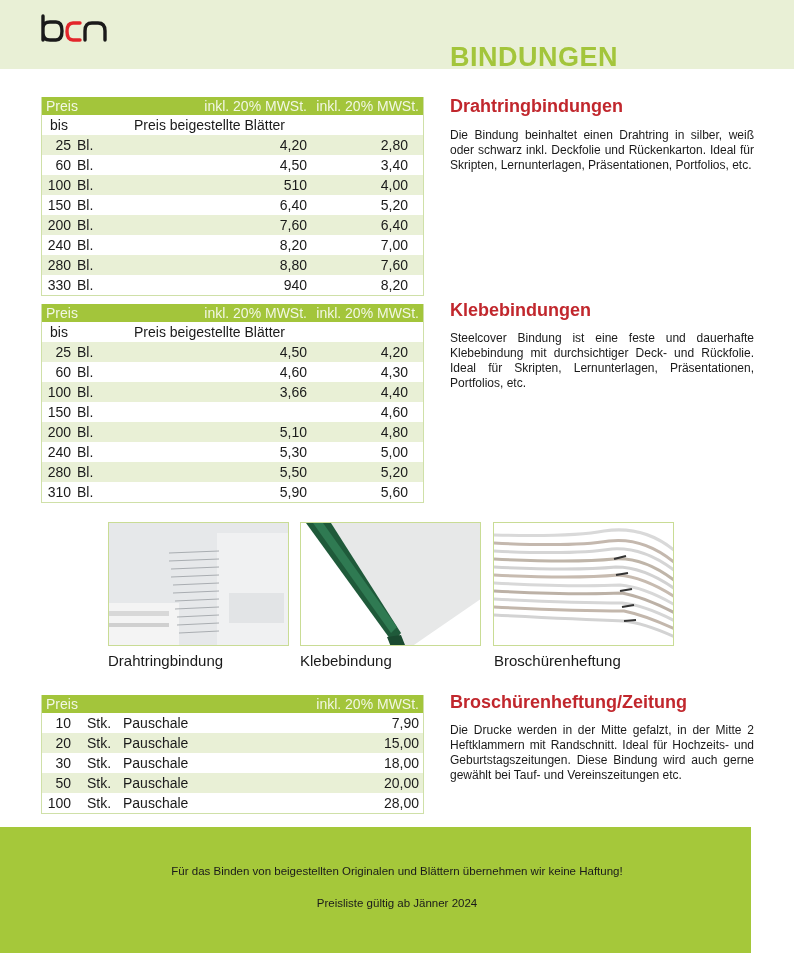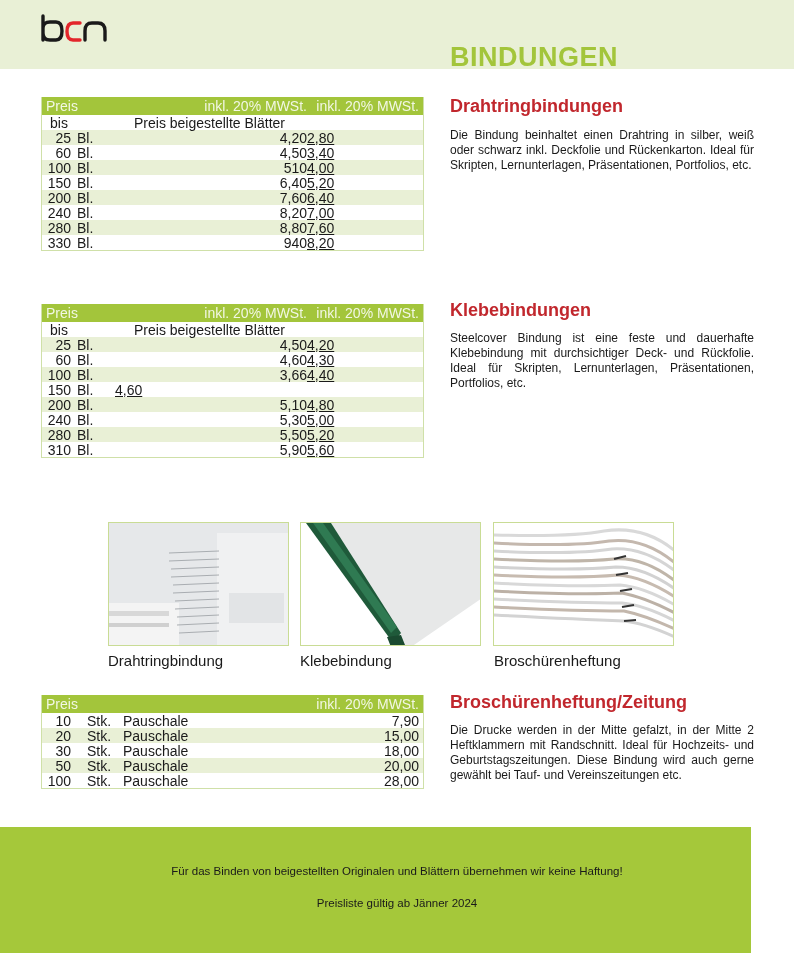--- a/index.html
+++ b/index.html
@@ -5,26 +5,26 @@
   * { box-sizing: border-box; margin: 0; padding: 0; }
   html, body { width: 794px; height: 953px; background: #ffffff; overflow: hidden; }
   body { position: relative; font-family: "Liberation Sans", "DejaVu Sans", sans-serif; color: #1a1a1a; }
 
   .header-band { position: absolute; left: 0; top: 0; width: 794px; height: 69px; background: #e9f0d6; }
   .logo { position: absolute; left: 40px; top: 14px; width: 70px; height: 32px; }
   .page-title { position: absolute; left: 450px; top: 42px; font-size: 27px; font-weight: bold; color: #a3c53b; letter-spacing: 0.5px; }
 
   .ptable { position: absolute; left: 41px; width: 383px; border: 1px solid #cfe0a8; border-top: none; font-size: 14px; }
   .ptable .hdr { display: flex; height: 18px; background: #a3c53b; color: #f2f7e4; align-items: center; font-size: 14px; }
-  .ptable .row { display: flex; height: 15px; align-items: center; }
+  .ptable .row { display: flex; height: 20px; align-items: center; }
   .ptable .row.alt { background: #e9f0d6; }
   .c-qty { width: 33px; text-align: right; padding-right: 4px; }
   .c-unit { width: 40px; padding-left: 2px; }
   .c-p1 { width: 192px; text-align: right; }
-  .c-p2 { flex: 1; text-align: left; padding-right: 6px; text-decoration: underline; }
+  .c-p2 { flex: 1; text-align: right; padding-right: 15px; }
   .hdr .c-preis { width: 73px; padding-left: 4px; }
   .hdr .c-h1 { width: 192px; text-align: right; }
   .hdr .c-h2 { flex: 1; text-align: right; padding-right: 4px; }
   .sub .c-bis { width: 73px; padding-left: 8px; }
   .sub .c-desc { flex: 1; padding-left: 19px; }
 
   .t3 .c-qty3 { width: 33px; text-align: right; padding-right: 4px; }
   .t3 .c-stk { width: 32px; padding-left: 12px; box-sizing: content-box; }
   .t3 .c-pau { width: 140px; padding-left: 4px; }
   .t3 .c-pr { flex: 1; text-align: right; padding-right: 4px; }

